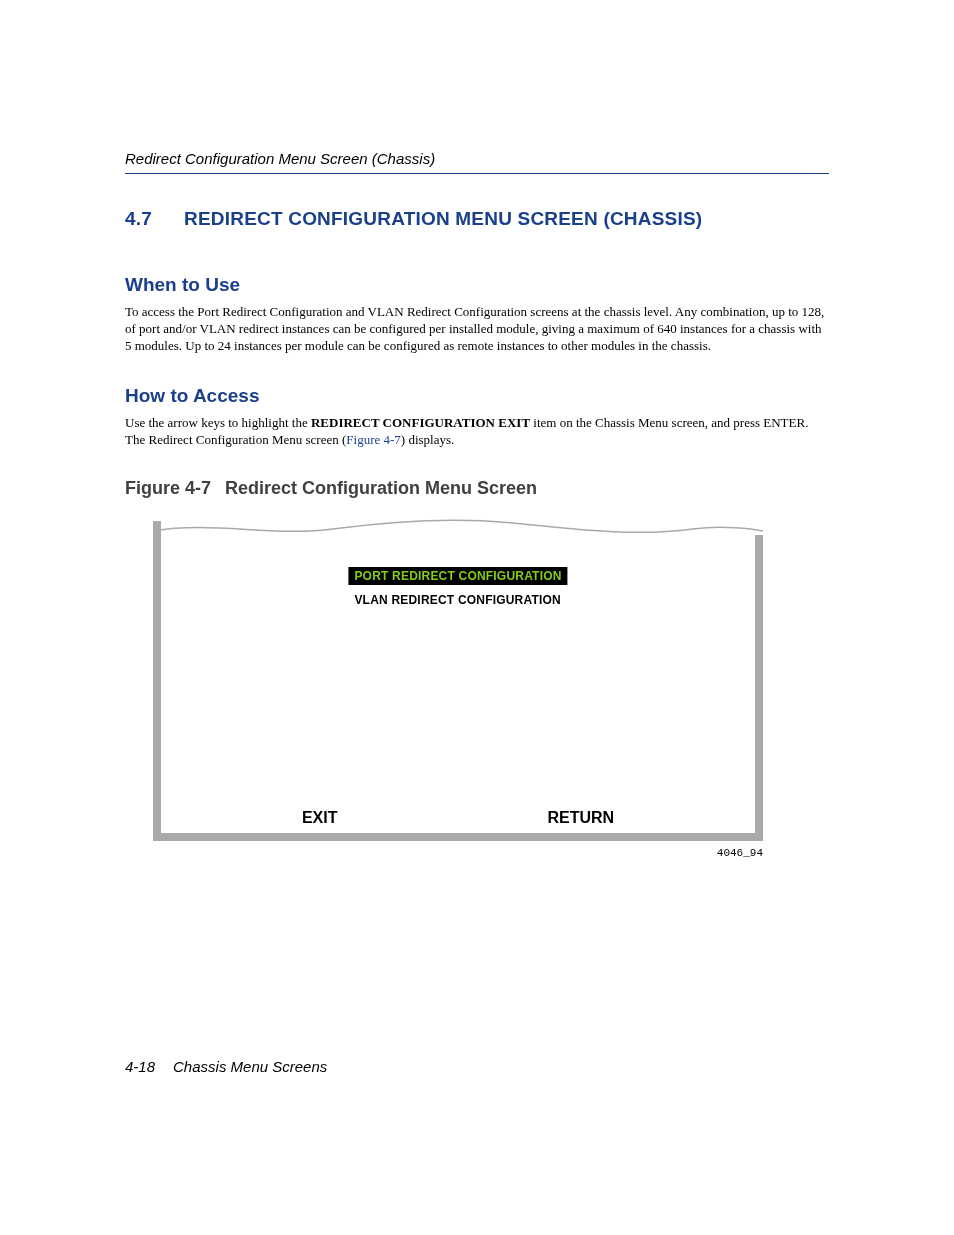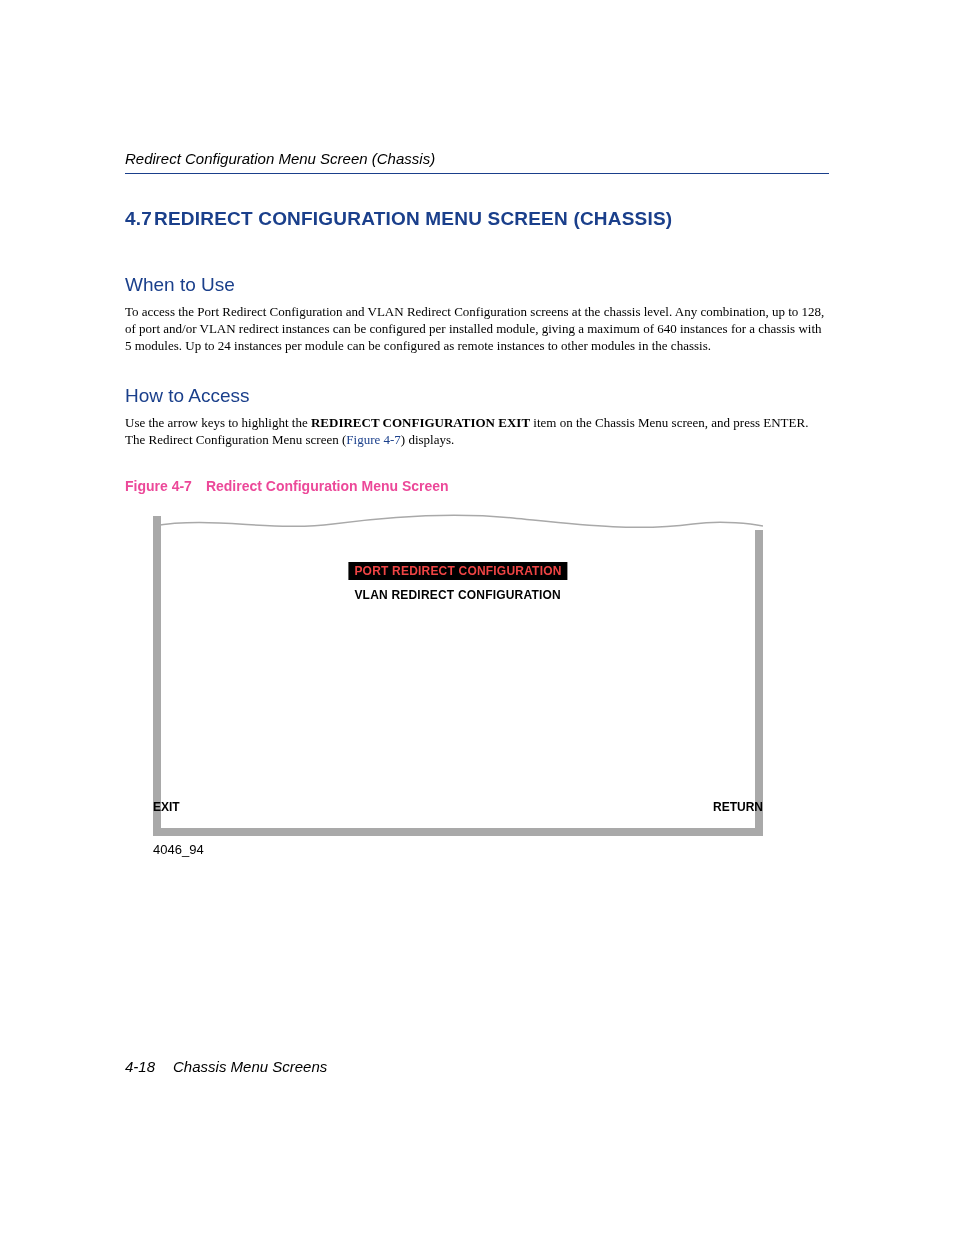--- a/index.html
+++ b/index.html
@@ -20,51 +20,51 @@
     font-family: Helvetica, Arial, sans-serif;
     font-style: italic;
     font-size: 15px;
     color: #000;
     padding-bottom: 6px;
     border-bottom: 1.5px solid #1a3f8b;
     margin-bottom: 34px;
   }
   .sec-row {
     display: flex;
-    gap: 2px;
+    gap: 32px;
     color: #1a3f8b;
     font-family: Helvetica, Arial, sans-serif;
     font-weight: bold;
     font-size: 19px;
     letter-spacing: 0.2px;
     margin-bottom: 44px;
   }
   .subhead {
     color: #1a3f8b;
     font-family: Helvetica, Arial, sans-serif;
-    font-weight: normal;
+    font-weight: bold;
     font-size: 19px;
     margin-bottom: 8px;
   }
   .body-text {
     font-size: 13px;
     line-height: 1.30;
     margin-bottom: 30px;
   }
   .body-text .bold {
     font-weight: bold;
   }
   .xref {
     color: #1a3f8b;
   }
   .fig-caption {
-    color: #ec4899;
-    font-family: Helvetica, Arial, sans-serif;
-    font-weight: bold;
-    font-size: 14px;
+    color: #404040;
+    font-family: Helvetica, Arial, sans-serif;
+    font-weight: bold;
+    font-size: 18px;
     margin-top: 4px;
     margin-bottom: 22px;
   }
   .fig-caption .gap { display:inline-block; width:14px; }
   .screen-wrap {
     margin-left: 28px;
     position: relative;
   }
   .screen-box {
     position: relative;
@@ -99,42 +99,42 @@
     font-weight: bold;
     font-size: 12px;
     letter-spacing: 0.2px;
   }
   .menu-item {
     padding: 2px 6px;
     white-space: nowrap;
   }
   .menu-item.selected {
     background: #000;
-    color: #ef4444;
+    color: #84cc16;
   }
   .menu-item.unselected {
     color: #000;
     margin-top: 6px;
   }
   .bottom-row {
     position: absolute;
-    bottom: 22px;
+    bottom: 14px;
     left: 0; right: 0;
     display: flex;
-    justify-content: space-between;
+    justify-content: center;
     gap: 210px;
     font-family: Helvetica, Arial, sans-serif;
     font-weight: bold;
-    font-size: 12px;
+    font-size: 16px;
   }
   .figure-id {
     width: 610px;
-    text-align: left;
-    font-family: Liberation Sans, sans-serif;
-    font-size: 13px;
+    text-align: right;
+    font-family: Liberation Mono, monospace;
+    font-size: 11px;
     margin-top: 6px;
     color:#000;
   }
   .footer {
     position: absolute;
     bottom: 160px;
     left: 125px;
     font-family: Helvetica, Arial, sans-serif;
     font-size: 15px;
     font-style: italic;

